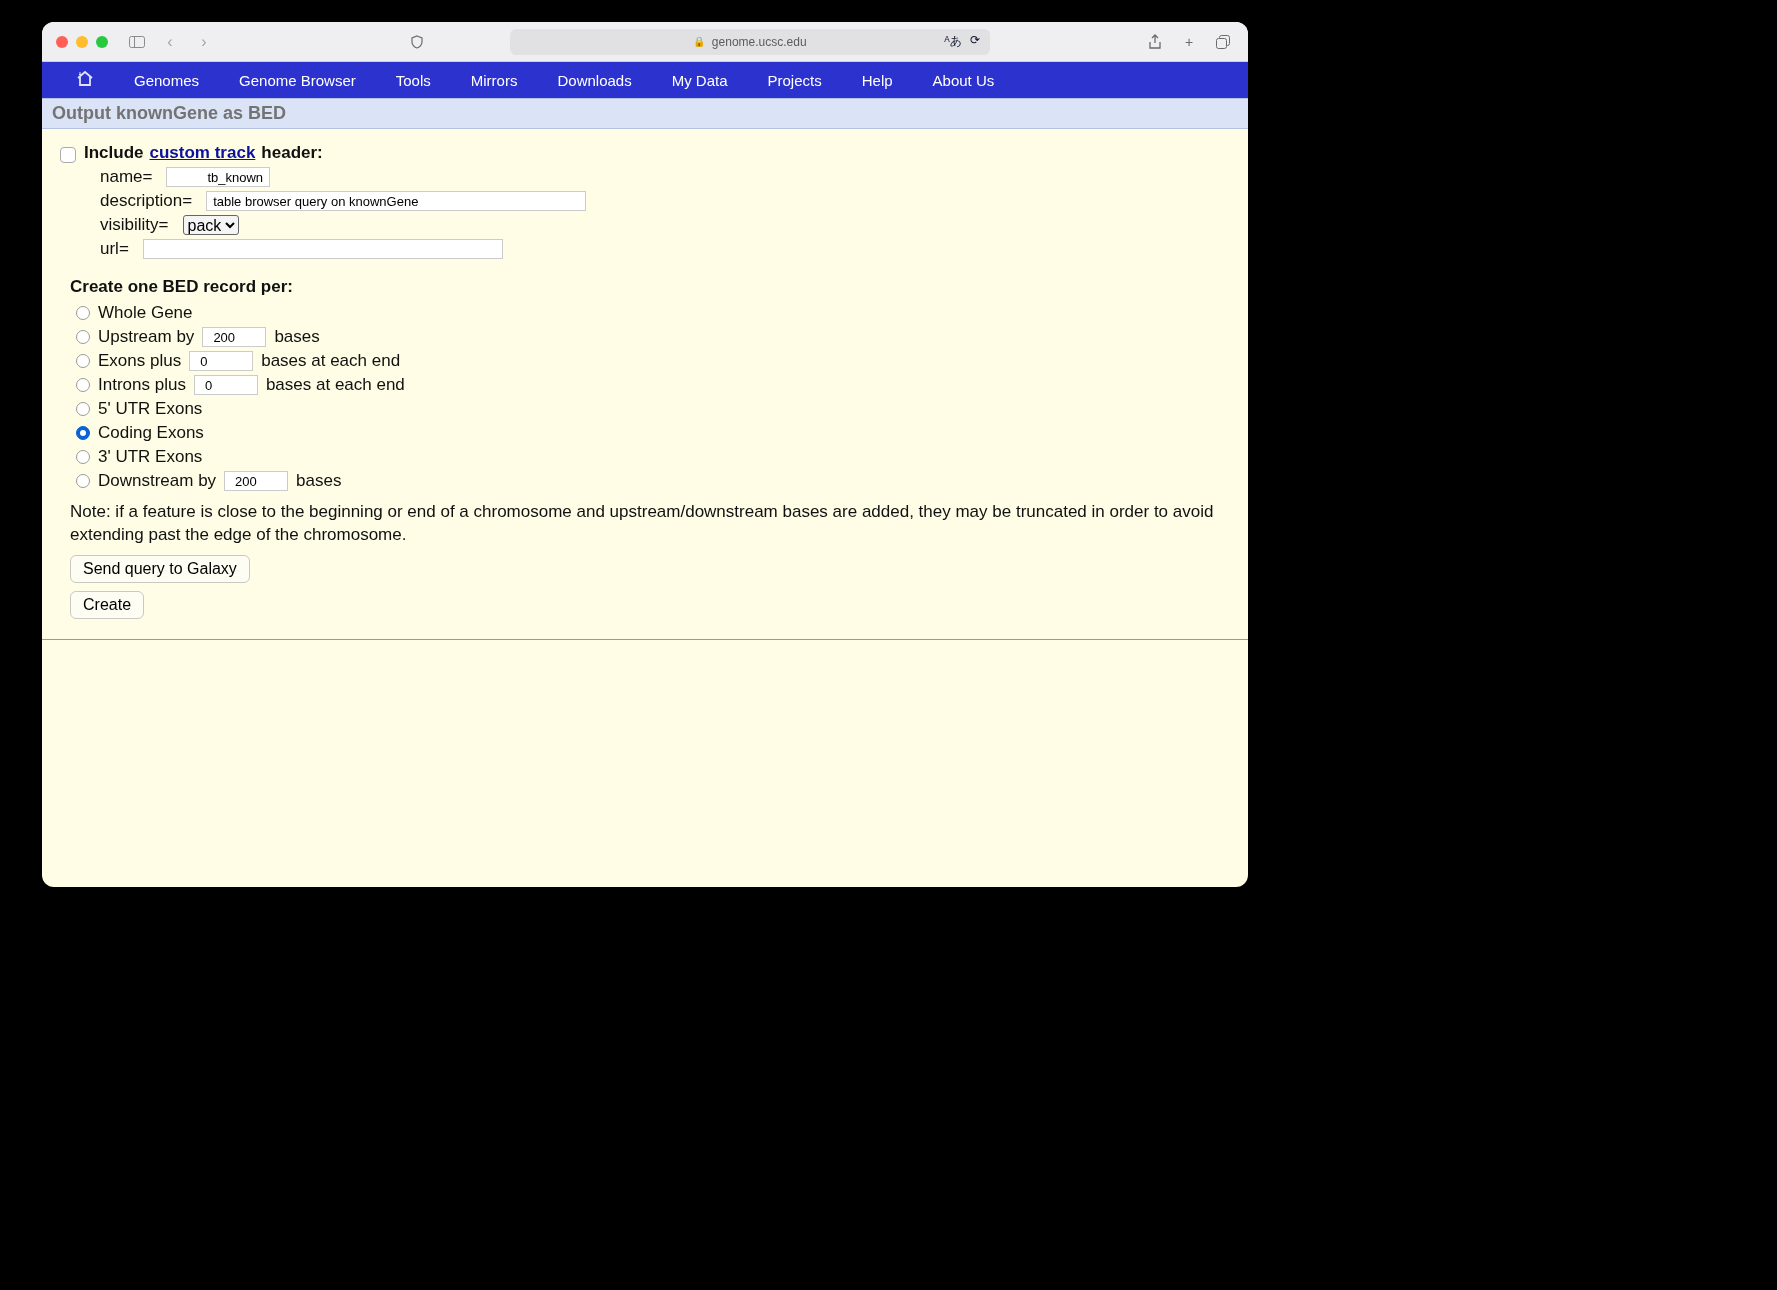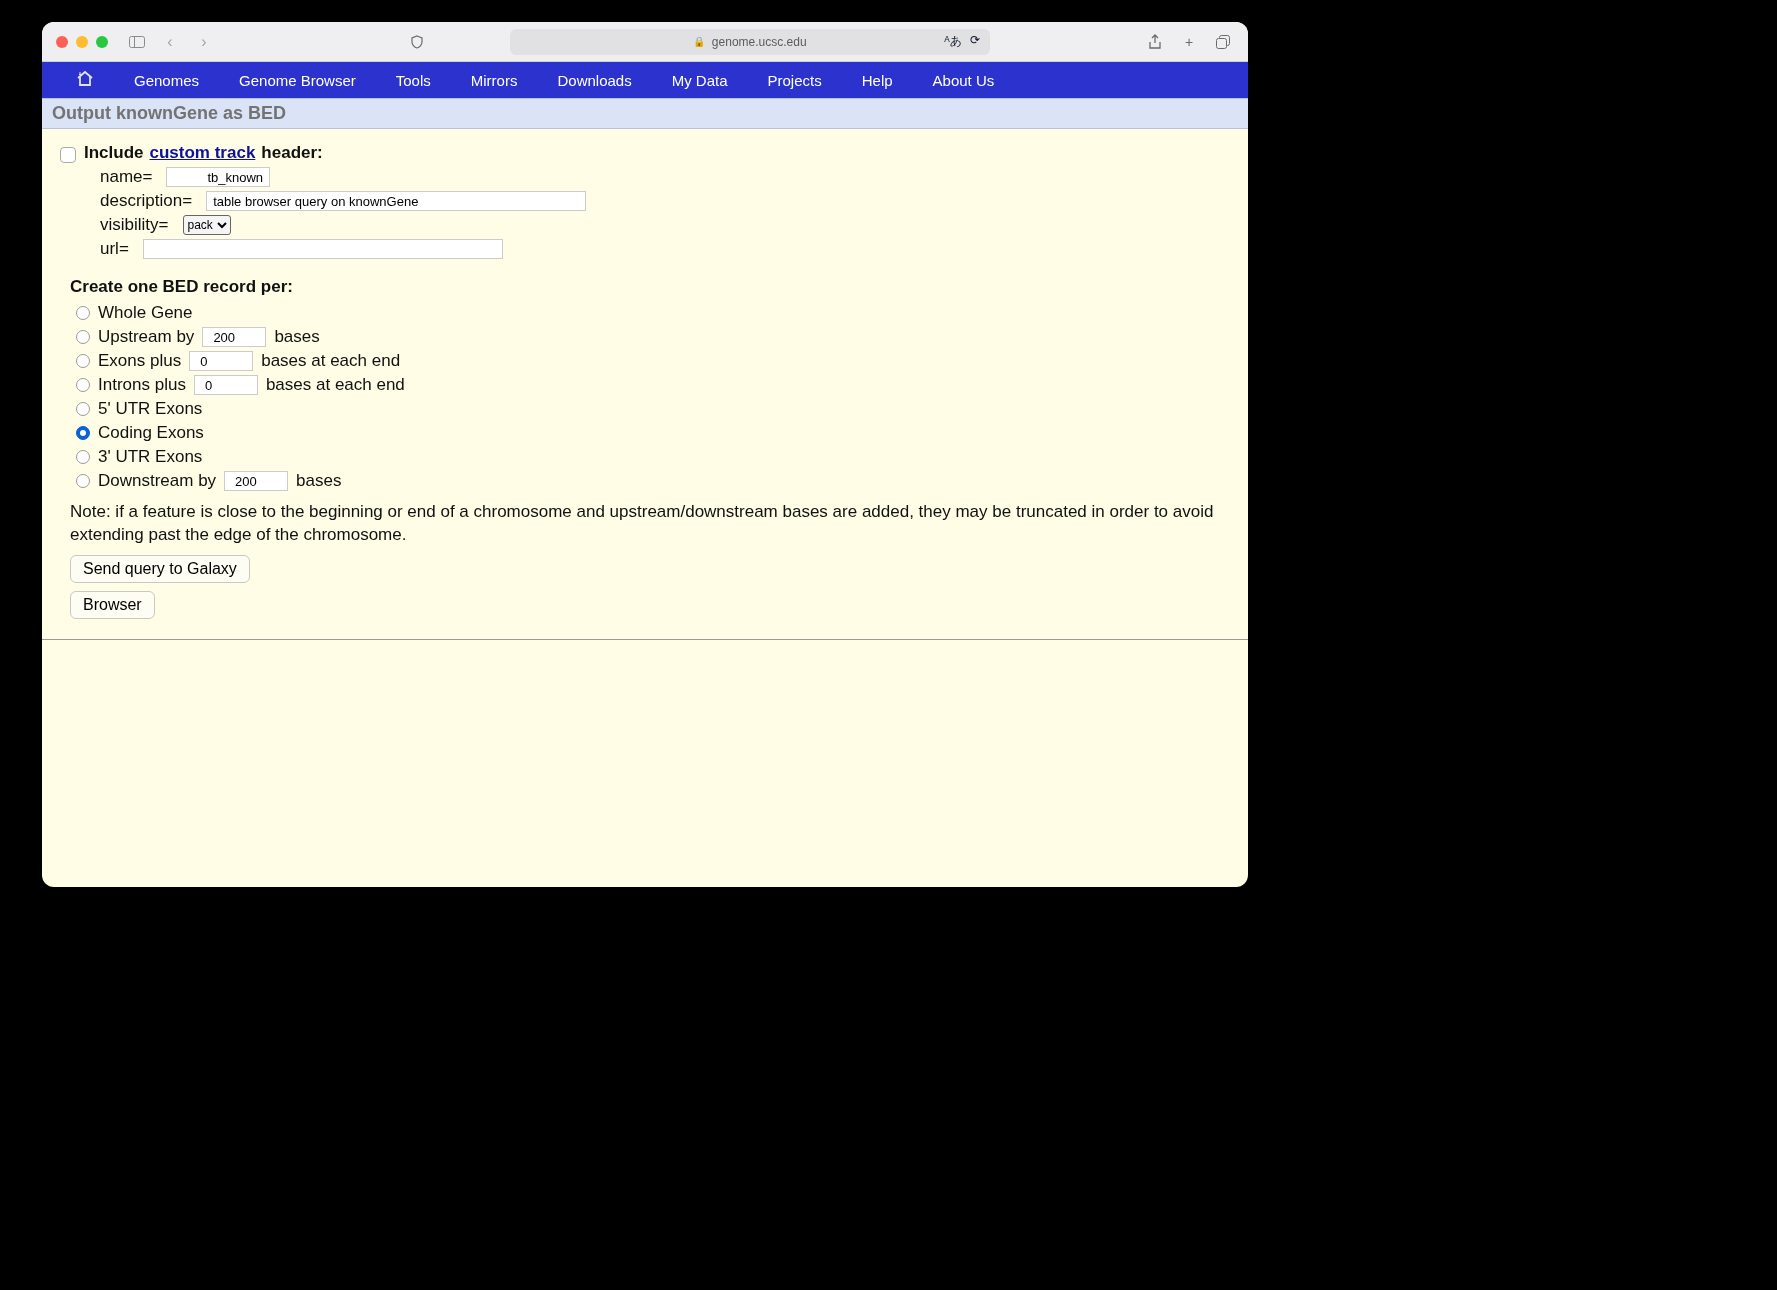--- a/index.html
+++ b/index.html
@@ -105,21 +105,21 @@
 
   .kv { display:flex; align-items:center; gap:14px; margin: 4px 0 4px 44px; font-size:17px; }
   .kv input[type=text] {
     font-size: 13px;
     padding: 2px 6px;
     border: 1px solid #ccc;
     background: #fff;
     height: 20px;
   }
   .kv select {
-    font-size: 12px;
+    font-size: 16px;
     border: 1px solid #666;
     border-radius: 3px;
     background: #f5f5f5;
     height: 20px;
   }
 
   .subhead { font-weight: 700; margin: 18px 0 6px 14px; }
 
   .radio-row { display:flex; align-items:center; gap:8px; margin: 4px 0 4px 20px; }
   .radio {
@@ -300,18 +300,18 @@
           <span>Downstream by</span>
           <input type="text" value="200" style="">
           <span>bases</span>
         </div>
       </div>
 
     <div class="note">Note: if a feature is close to the beginning or end of a chromosome and upstream/downstream bases are added, they may be truncated in order to avoid extending past the edge of the chromosome.</div>
 
     <div class="btn-wrap">
       <button class="btn">Send query to Galaxy</button>
-      <button class="btn">Browser</button>
+      <button class="btn">Create</button>
     </div>
   </div>
 
   <div class="below"></div>
 </div>
 
 </body></html>

